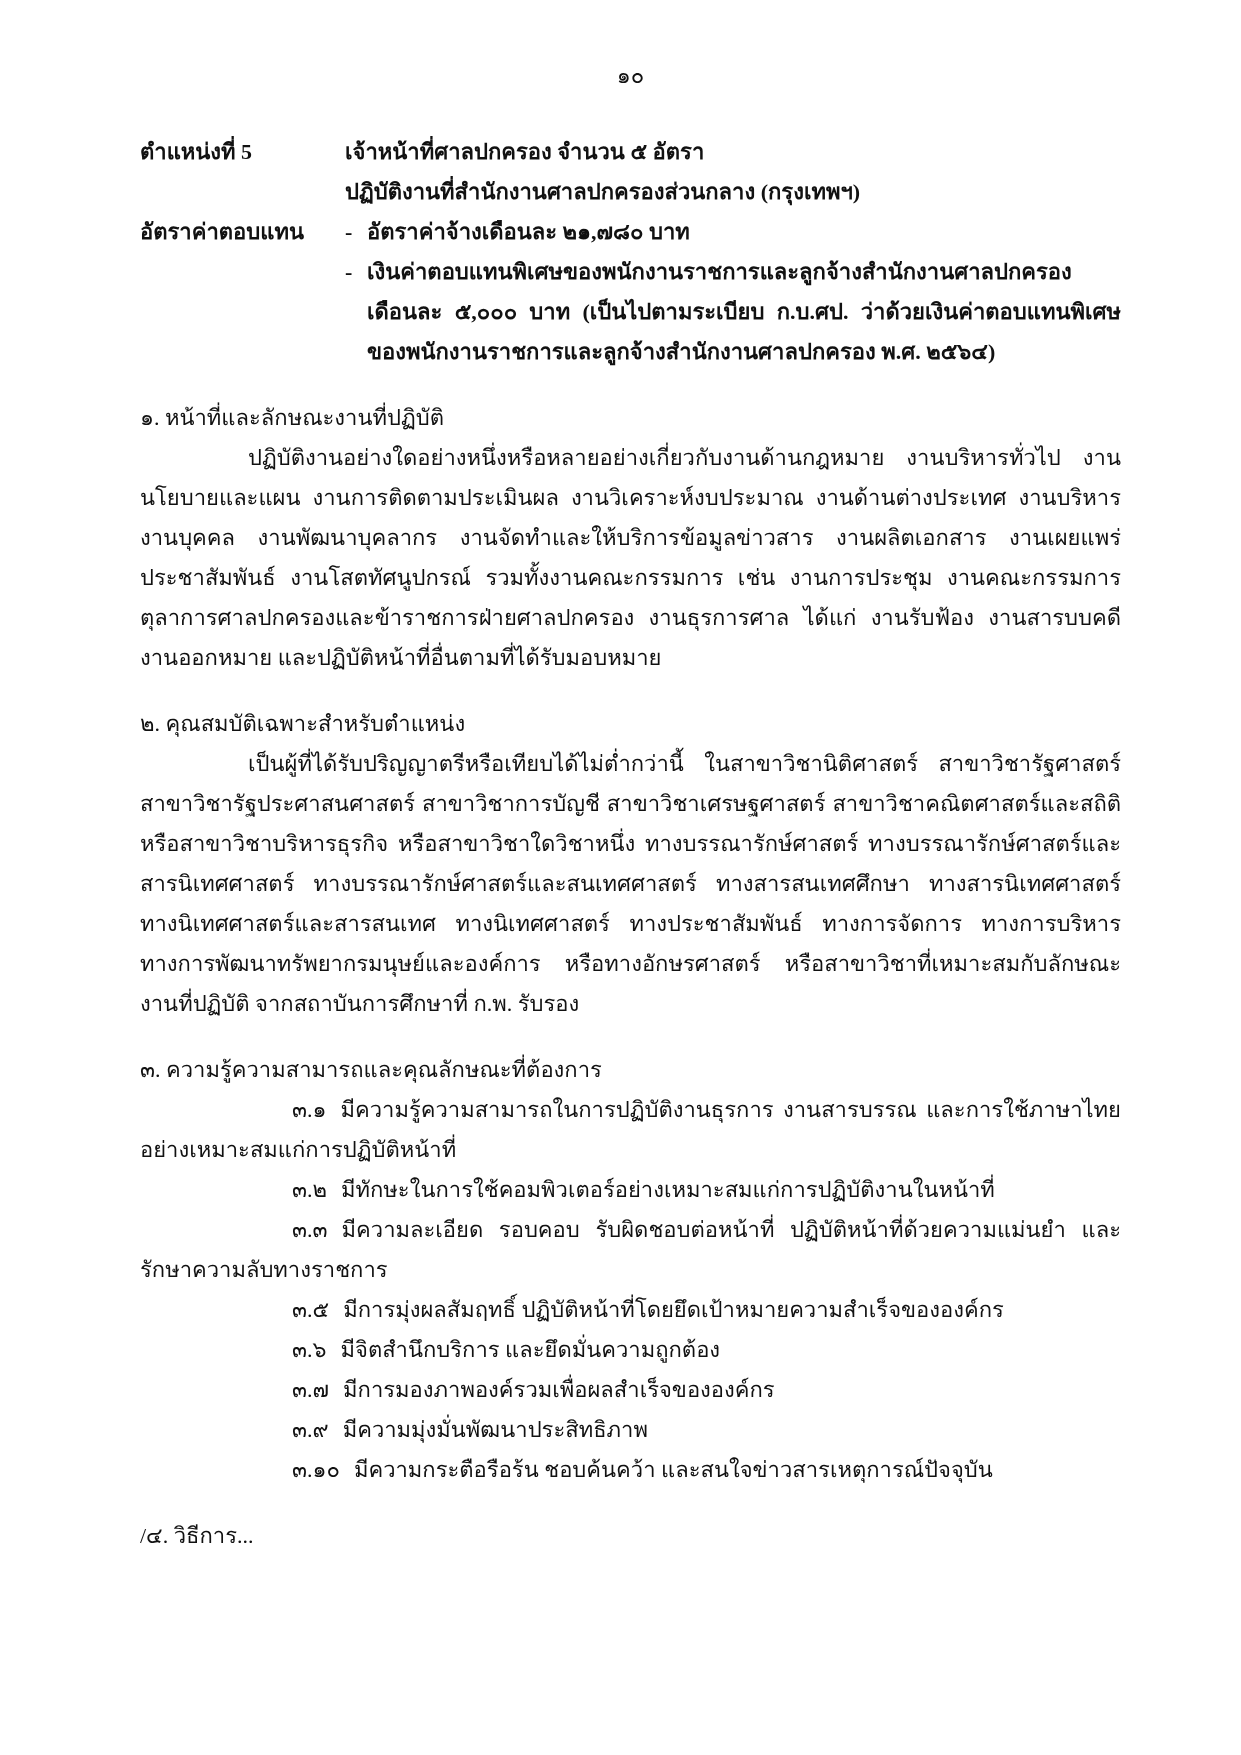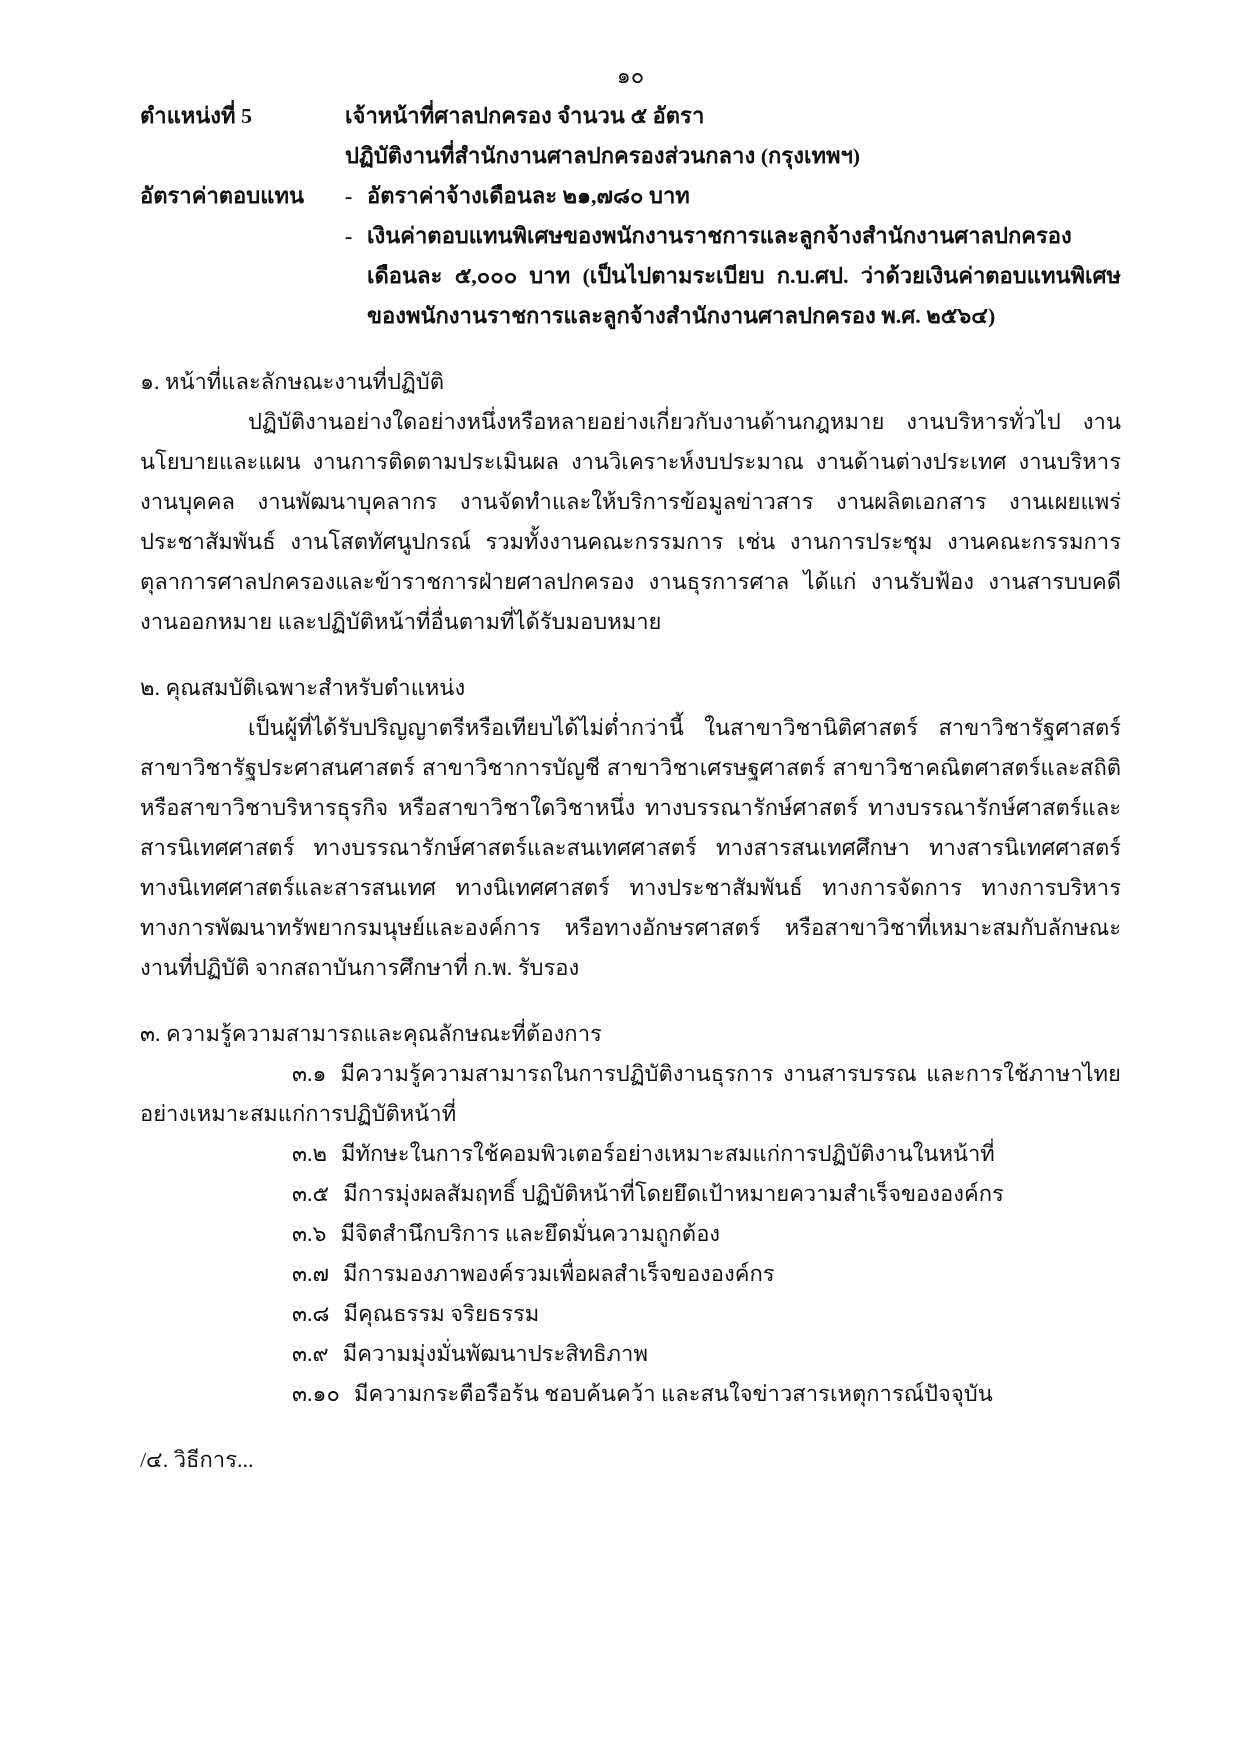--- a/index.html
+++ b/index.html
@@ -14,20 +14,21 @@
     background: #ffffff;
     color: #111111;
     font-family: "Liberation Serif", "DejaVu Sans", sans-serif;
     font-size: 22px;
     line-height: 40px;
     box-sizing: border-box;
     padding: 56px 120px 40px 140px;
   }
   .page-number {
     text-align: center;
+    margin-bottom: 36px;
   }
   
   .header-block {
     font-weight: 700;
   }
   .hrow {
     display: flex;
     align-items: flex-start;
   }
   .hlabel {
@@ -111,30 +112,30 @@
 
   <h2 class="section-title">๓. ความรู้ความสามารถและคุณลักษณะที่ต้องการ</h2>
   <div class="items">
     <div class="item">
       <span class="inum">๓.๑</span><span>มีความรู้ความสามารถในการปฏิบัติงานธุรการ งานสารบรรณ และการใช้ภาษาไทยอย่างเหมาะสมแก่การปฏิบัติหน้าที่</span>
     </div>
     <div class="item">
       <span class="inum">๓.๒</span><span>มีทักษะในการใช้คอมพิวเตอร์อย่างเหมาะสมแก่การปฏิบัติงานในหน้าที่</span>
     </div>
     <div class="item">
+      <span class="inum">๓.๓</span><span>มีความละเอียด รอบคอบ รับผิดชอบต่อหน้าที่ ปฏิบัติหน้าที่ด้วยความแม่นยำ และรักษาความลับทางราชการ</span>
+    </div>
+    <div class="item">
       <span class="inum">๓.๕</span><span>มีการมุ่งผลสัมฤทธิ์ ปฏิบัติหน้าที่โดยยึดเป้าหมายความสำเร็จขององค์กร</span>
     </div>
     <div class="item">
       <span class="inum">๓.๖</span><span>มีจิตสำนึกบริการ และยึดมั่นความถูกต้อง</span>
     </div>
     <div class="item">
       <span class="inum">๓.๗</span><span>มีการมองภาพองค์รวมเพื่อผลสำเร็จขององค์กร</span>
-    </div>
-    <div class="item">
-      <span class="inum">๓.๘</span><span>มีคุณธรรม จริยธรรม</span>
     </div>
     <div class="item">
       <span class="inum">๓.๙</span><span>มีความมุ่งมั่นพัฒนาประสิทธิภาพ</span>
     </div>
     <div class="item">
       <span class="inum">๓.๑๐</span><span>มีความกระตือรือร้น ชอบค้นคว้า และสนใจข่าวสารเหตุการณ์ปัจจุบัน</span>
     </div>
   </div>
 
   <div class="footer-mark">/๔. วิธีการ...</div>

